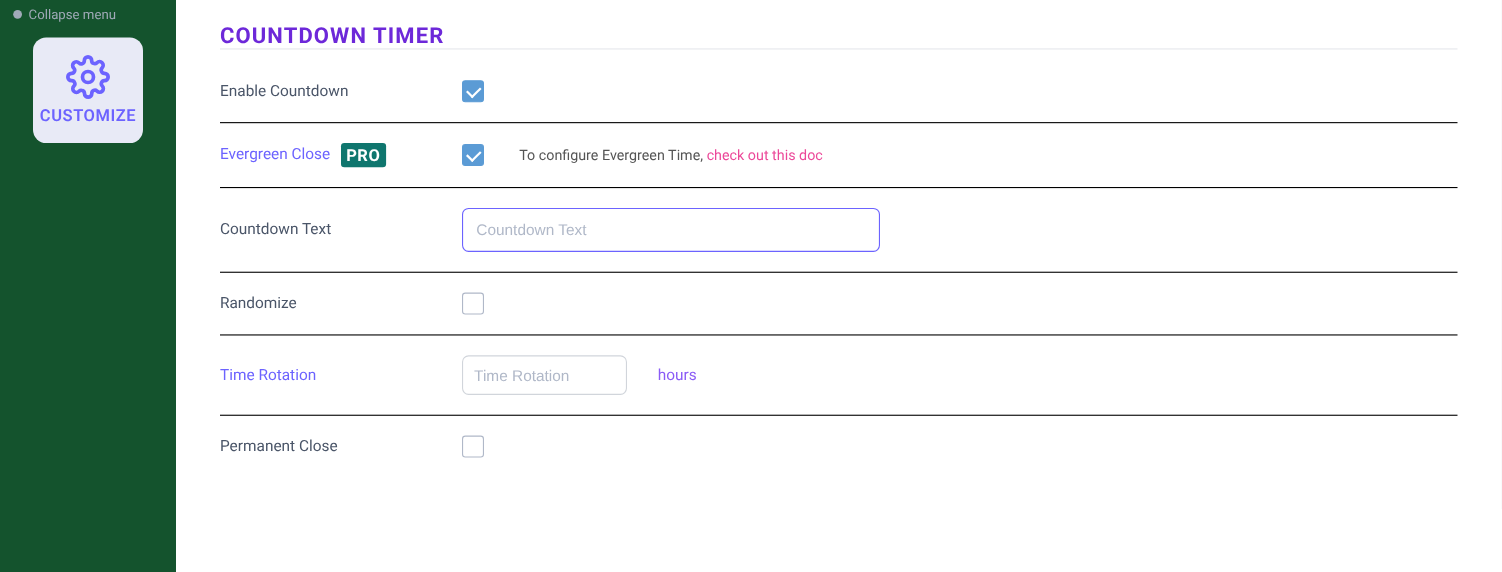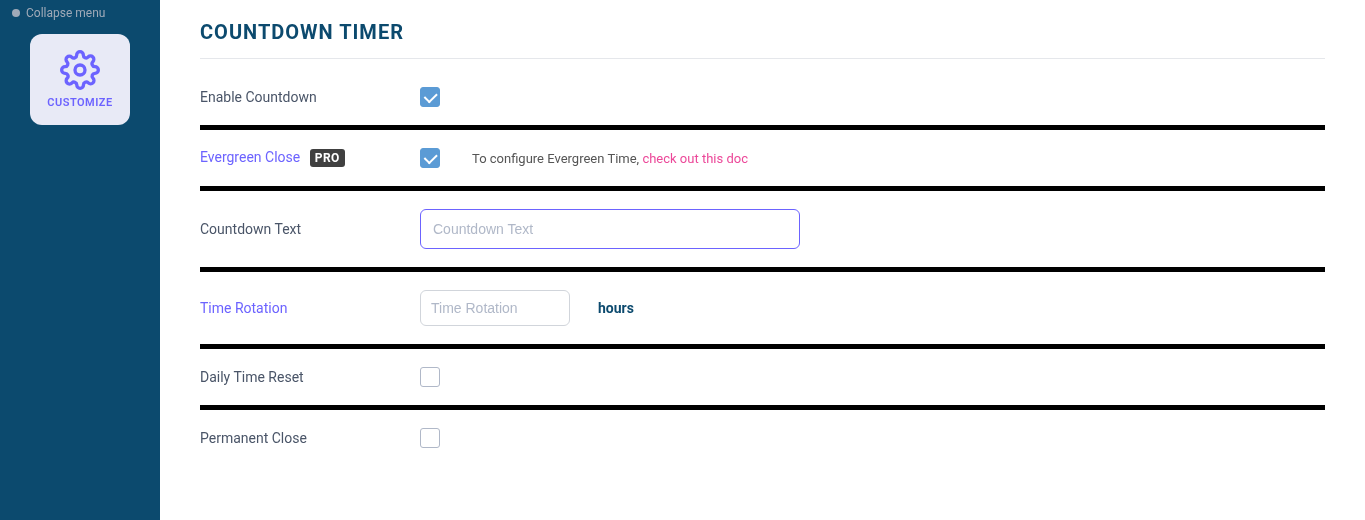--- a/index.html
+++ b/index.html
@@ -7,21 +7,21 @@
       font-family: -apple-system, BlinkMacSystemFont, 'Segoe UI', Roboto, sans-serif;
       background: #f0f2f5;
       display: flex;
       height: 520px;
       overflow: hidden;
     }
 
     
     .sidebar {
       width: 160px;
-      background: #0c4a6e;
+      background: #14532d;
       display: flex;
       flex-direction: column;
       align-items: center;
       padding-top: 0;
       flex-shrink: 0;
     }
 
     .collapse-menu {
       width: 100%;
       padding: 6px 12px;
@@ -54,80 +54,80 @@
     }
 
     .customize-icon {
       width: 40px;
       height: 40px;
       color: #6c63ff;
     }
 
     .customize-label {
       color: #6c63ff;
-      font-size: 11px;
+      font-size: 15px;
       font-weight: 600;
       margin-top: 6px;
       letter-spacing: 0.5px;
     }
 
     
     .main {
       flex: 1;
       background: #ffffff;
       overflow-y: auto;
       position: relative;
     }
 
     .content {
       padding: 20px 40px 30px 40px;
     }
 
     .page-title {
       font-size: 20px;
       font-weight: 700;
-      color: #0c4a6e;
+      color: #6d28d9;
       letter-spacing: 1px;
-      padding-bottom: 14px;
+      padding-bottom: 0;
       border-bottom: 1px solid #e5e7eb;
       margin-bottom: 0;
     }
 
     .form-section {
       padding-top: 10px;
     }
 
     .form-row {
       display: flex;
       align-items: center;
       padding: 18px 0;
-      border-bottom: 5px solid #000000;
+      border-bottom: 1px solid #000000;
       gap: 20px;
     }
 
     .form-row:last-child {
       border-bottom: none;
     }
 
     .form-label {
       width: 200px;
       font-size: 14px;
       color: #4a5568;
       flex-shrink: 0;
     }
 
     .form-label-purple {
       color: #6c63ff;
     }
 
     .pro-badge {
       display: inline-block;
-      background: #404040;
+      background: #0f766e;
       color: #fff;
-      font-size: 12px;
+      font-size: 15px;
       font-weight: 700;
       padding: 2px 5px;
       border-radius: 3px;
       margin-left: 6px;
       vertical-align: middle;
       letter-spacing: 0.5px;
     }
 
     
     .checkbox-custom {
@@ -199,23 +199,22 @@
       outline: none;
       background: #fff;
     }
 
     .number-input::placeholder {
       color: #b0b8c8;
     }
 
     .hours-label {
       font-size: 14px;
-      color: #0c4a6e;
+      color: #8b5cf6;
       margin-left: 8px;
-      font-weight: bold;
     }
 
     
     .main::-webkit-scrollbar {
       width: 6px;
     }
     .main::-webkit-scrollbar-track {
       background: #f0f2f5;
     }
     .main::-webkit-scrollbar-thumb {
@@ -261,31 +260,31 @@
           <span>To configure Evergreen Time,</span>
           <a href="#">check out this doc</a>
         </span>
       </div>
 
       <div class="form-row">
         <span class="form-label">Countdown Text</span>
         <input type="text" class="text-input" value="" placeholder="Countdown Text" style="">
       </div>
 
+      <div class="form-row">
+        <span class="form-label">Randomize</span>
+        <div class="checkbox-custom"></div>
+      </div>
 
       <div class="form-row">
         <span class="form-label form-label-purple">Time Rotation</span>
         <input type="number" class="number-input" value="" placeholder="Time Rotation" style="">
         <span class="hours-label">hours</span>
       </div>
 
-      <div class="form-row">
-        <span class="form-label">Daily Time Reset</span>
-        <div class="checkbox-custom"></div>
-      </div>
 
       <div class="form-row">
         <span class="form-label">Permanent Close</span>
         <div class="checkbox-custom"></div>
       </div>
 
     </div>
   </div>
 </div>
 

